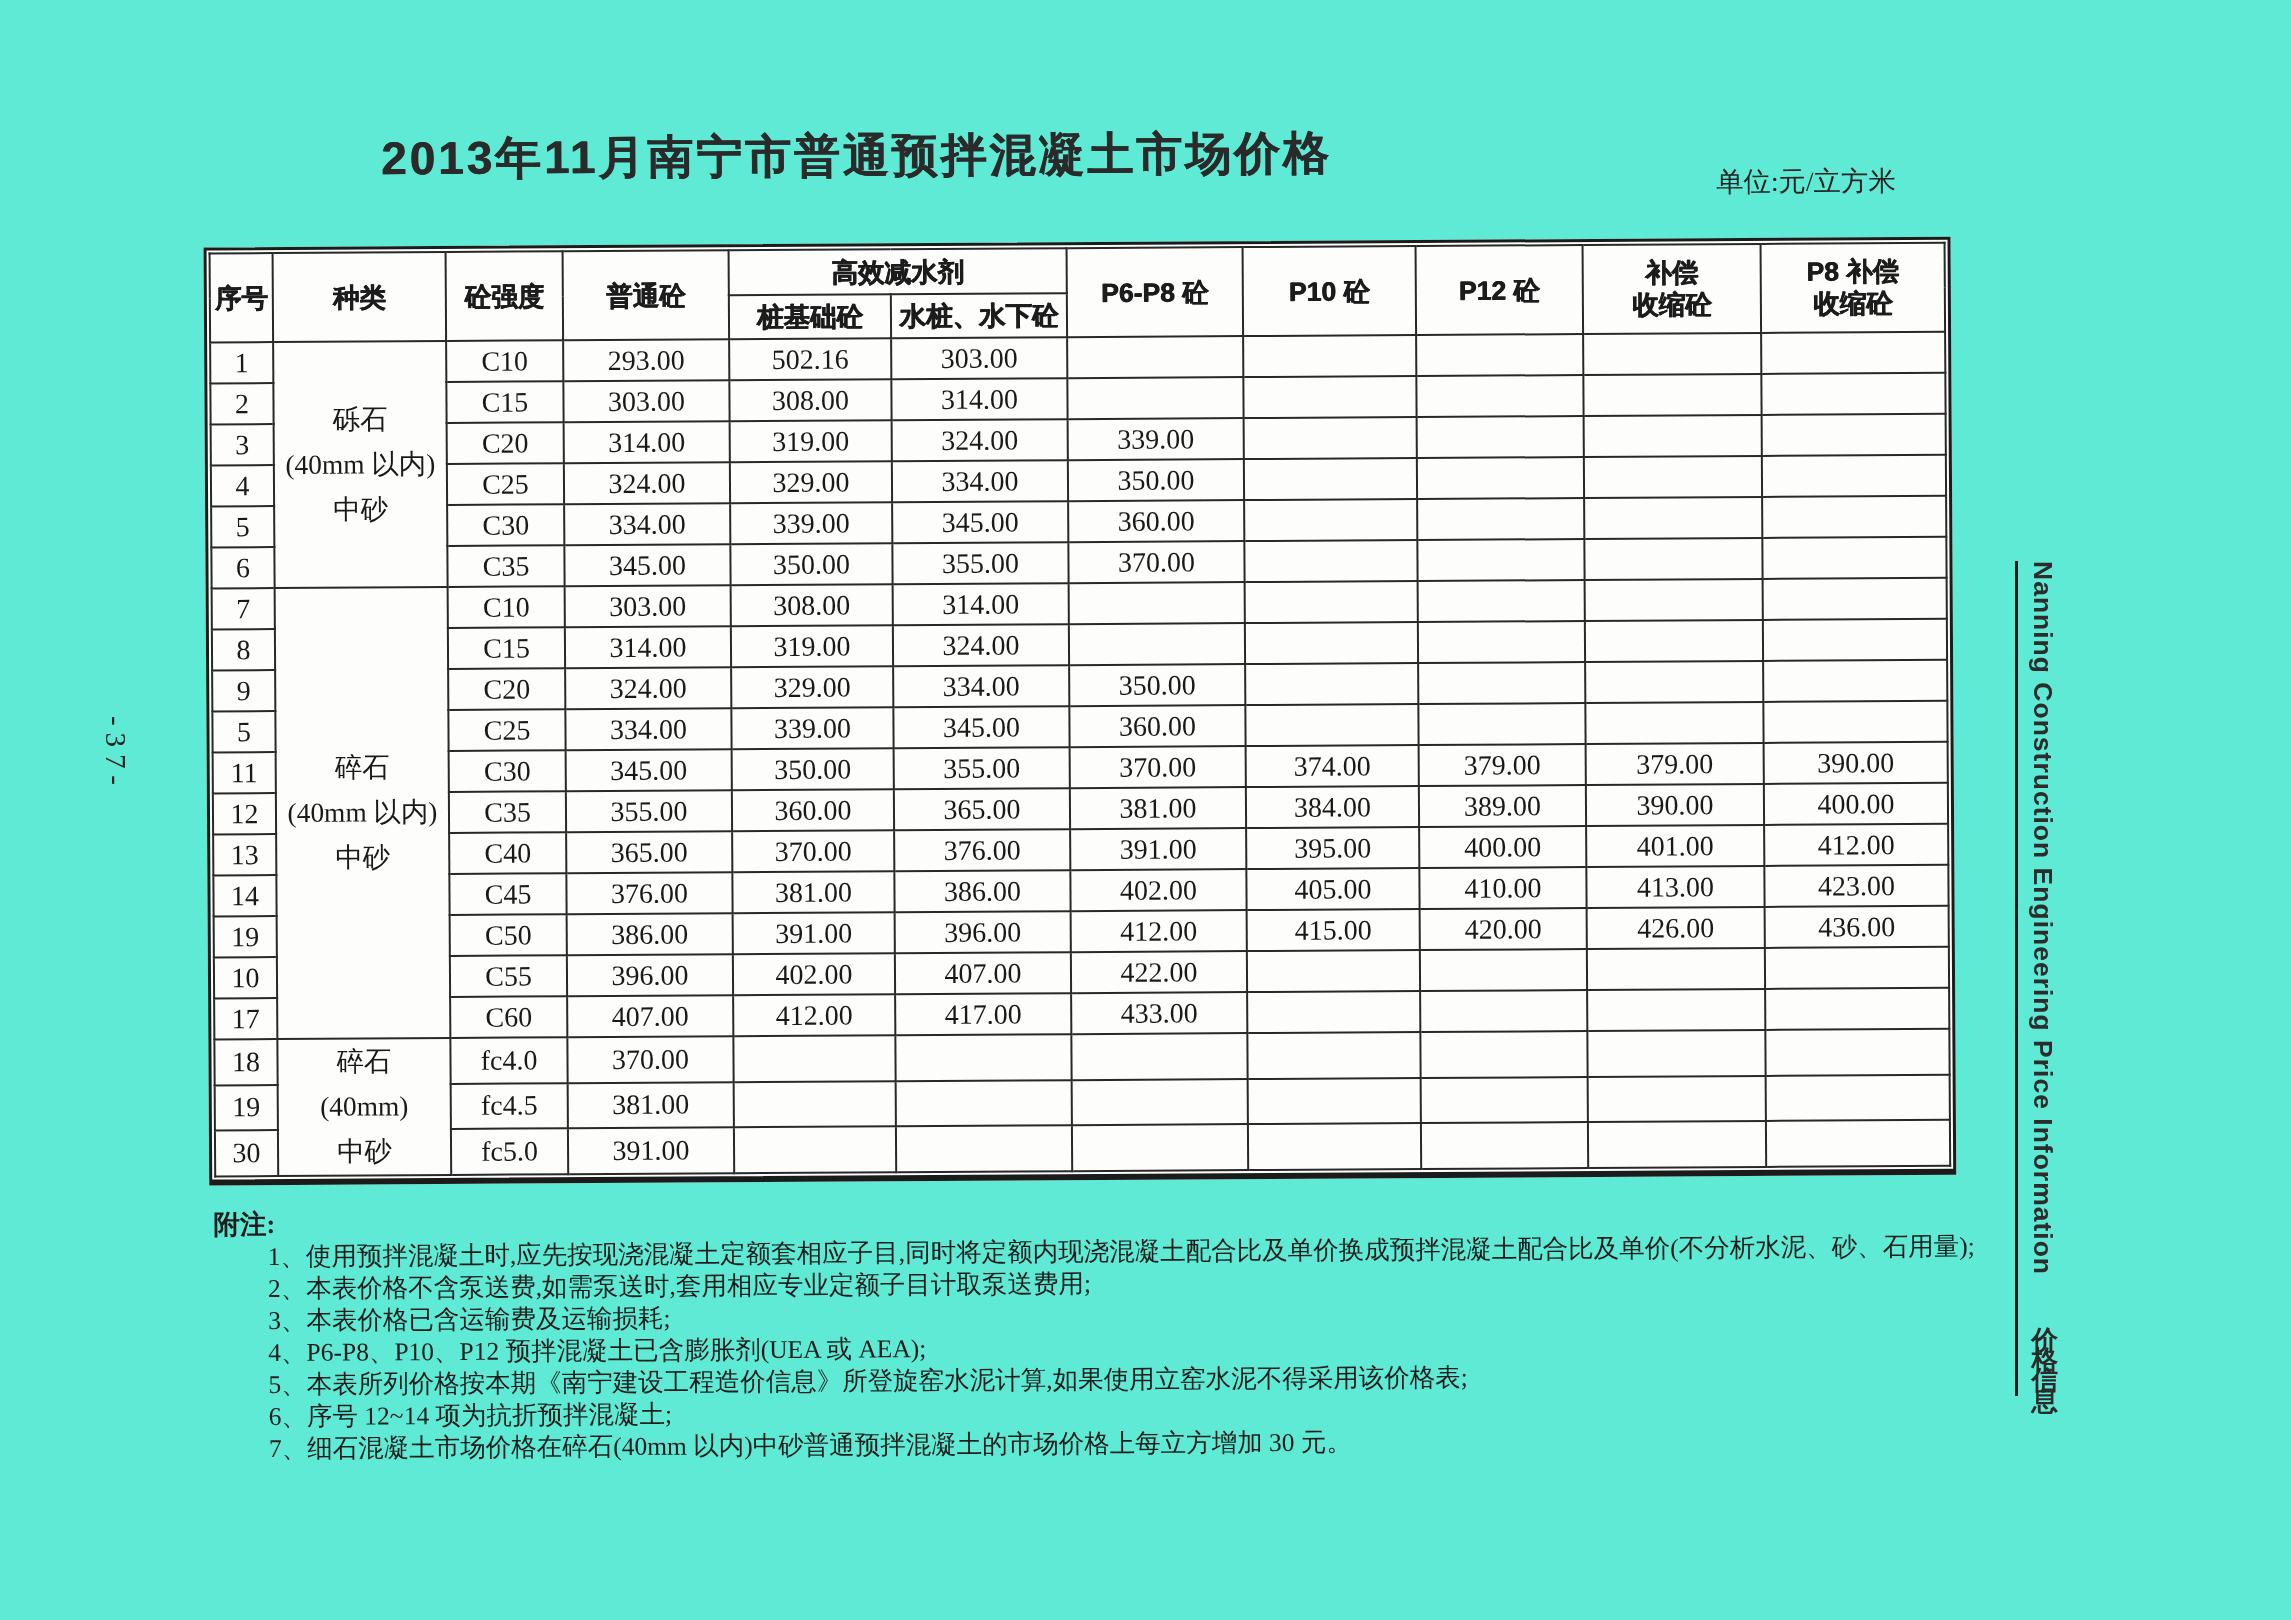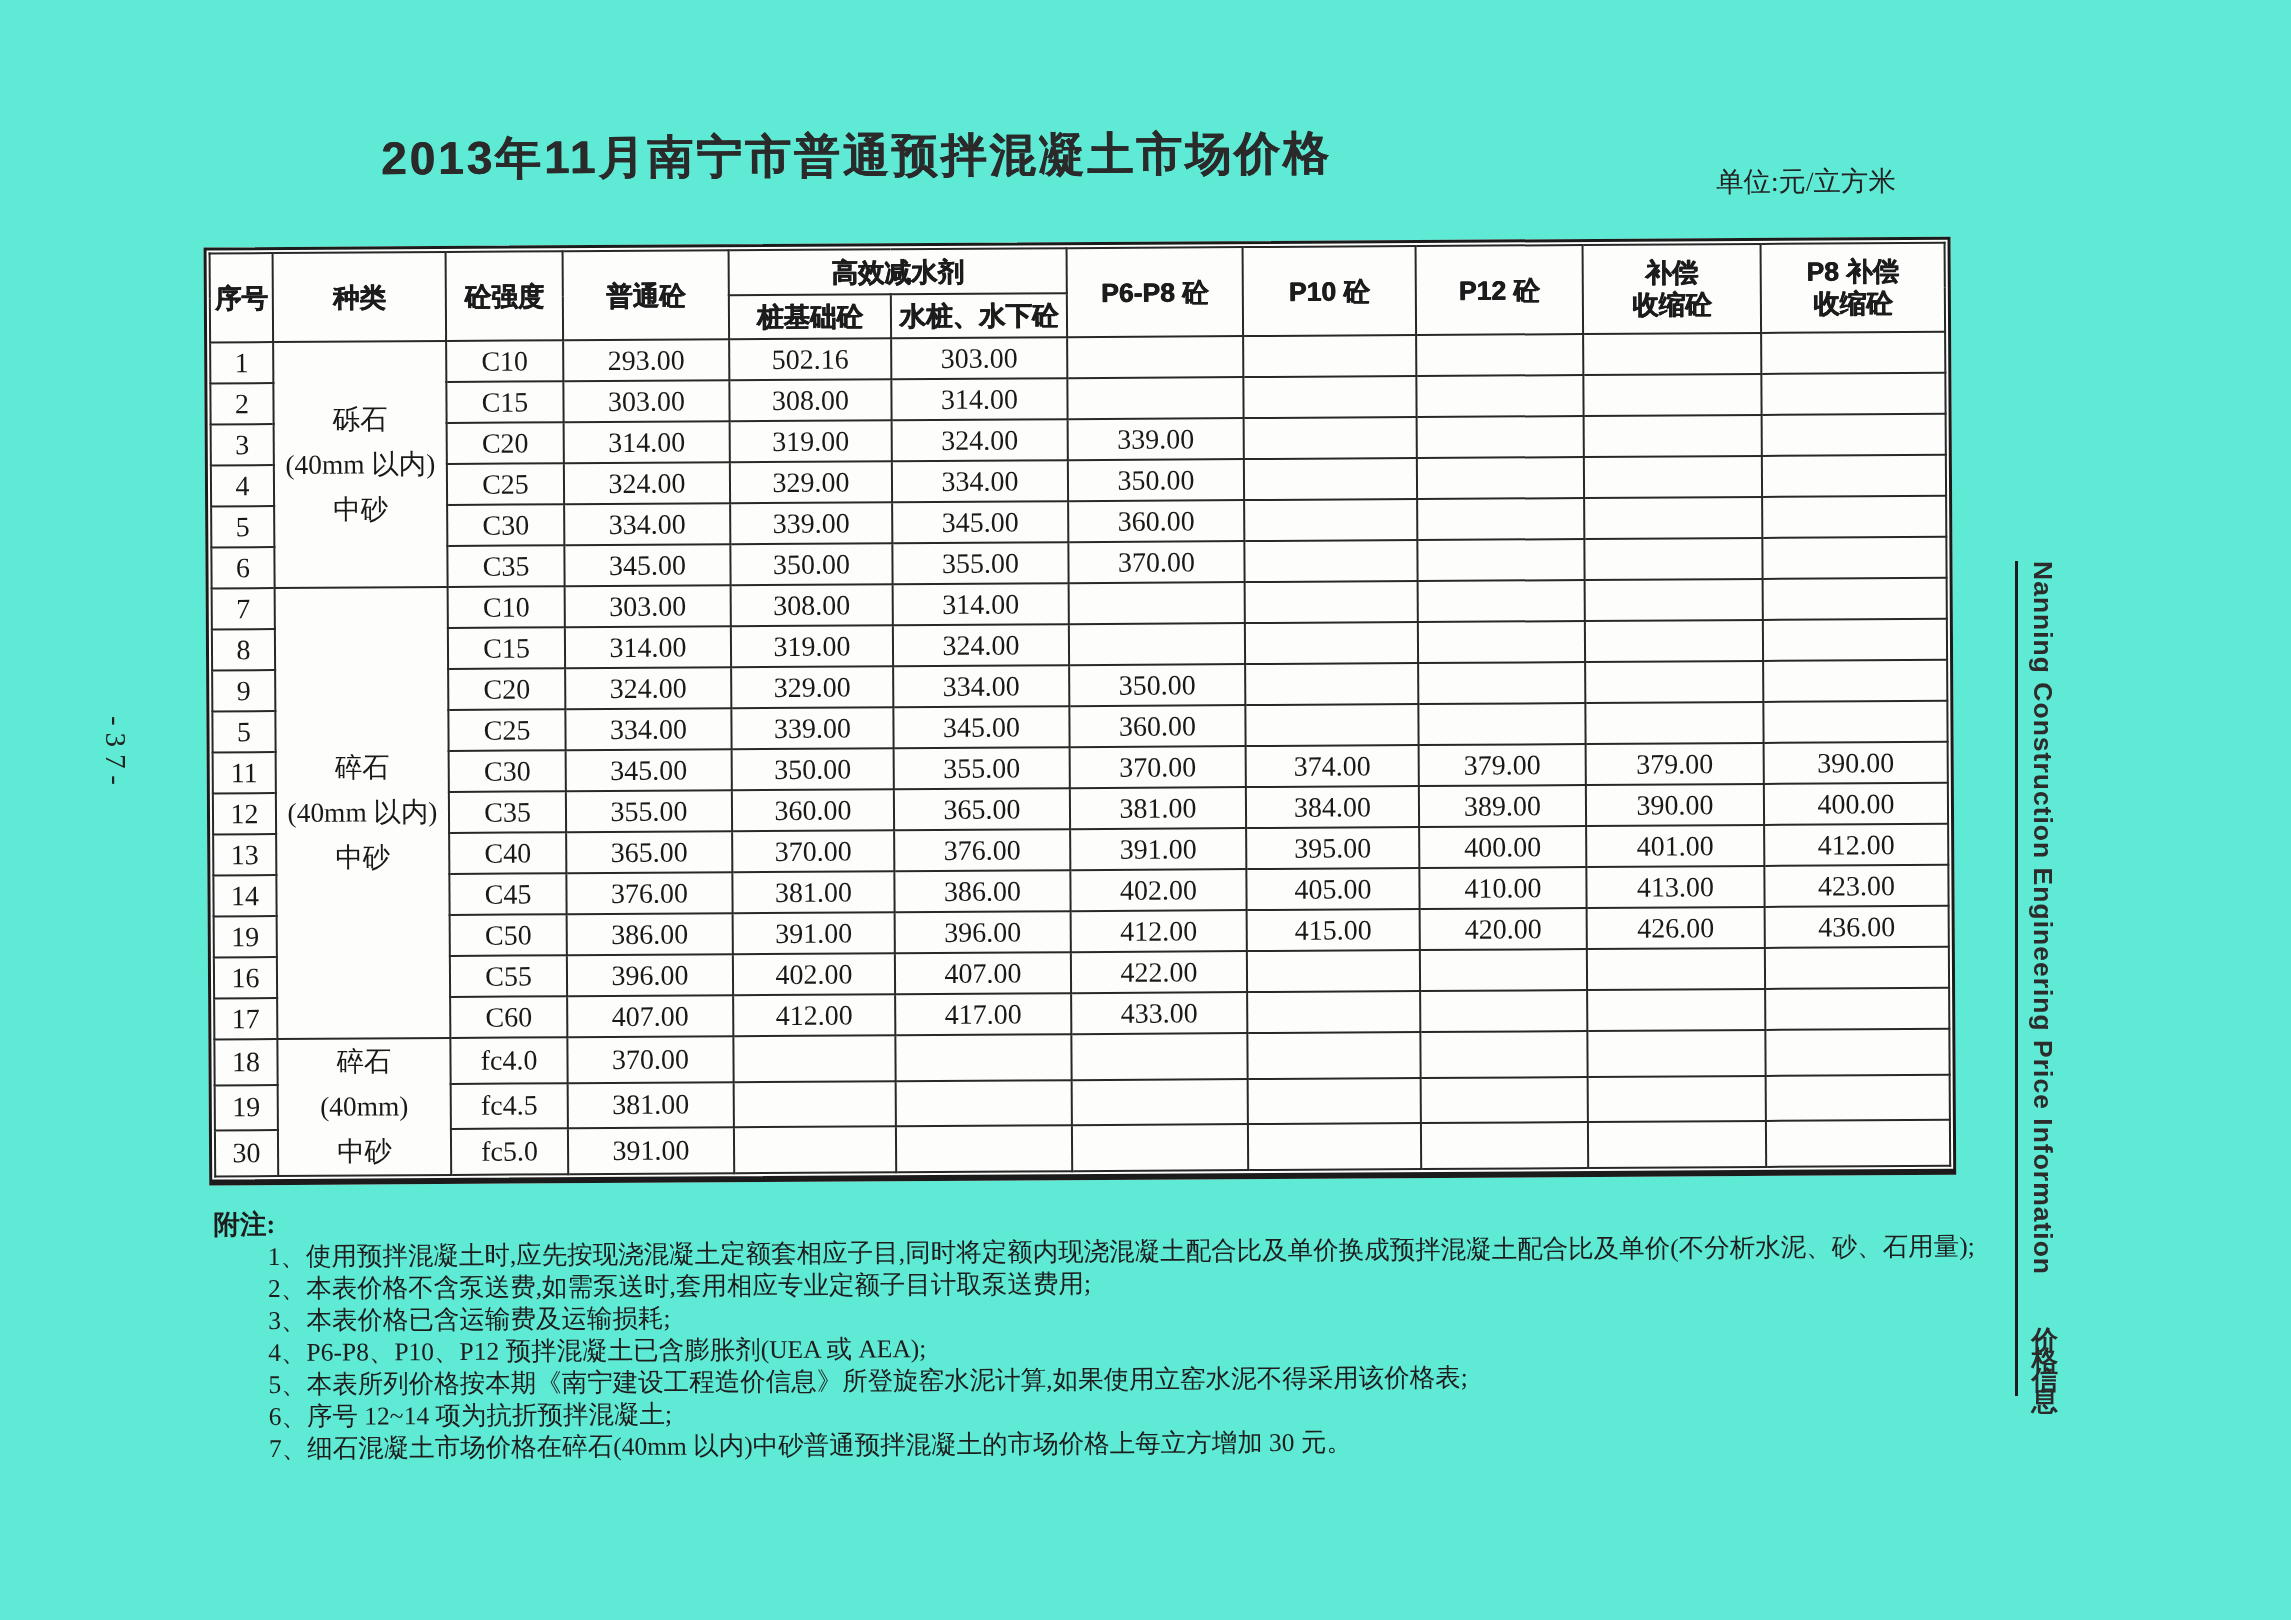--- a/index.html
+++ b/index.html
@@ -381,21 +381,21 @@
               <td>386.00</td>
               <td>391.00</td>
               <td>396.00</td>
               <td>412.00</td>
               <td>415.00</td>
               <td>420.00</td>
               <td>426.00</td>
               <td>436.00</td>
             </tr>
             <tr>
-              <td>16</td>
+              <td>10</td>
               <td>C55</td>
               <td>396.00</td>
               <td>402.00</td>
               <td>407.00</td>
               <td>422.00</td>
               <td></td>
               <td></td>
               <td></td>
               <td></td>
             </tr>

